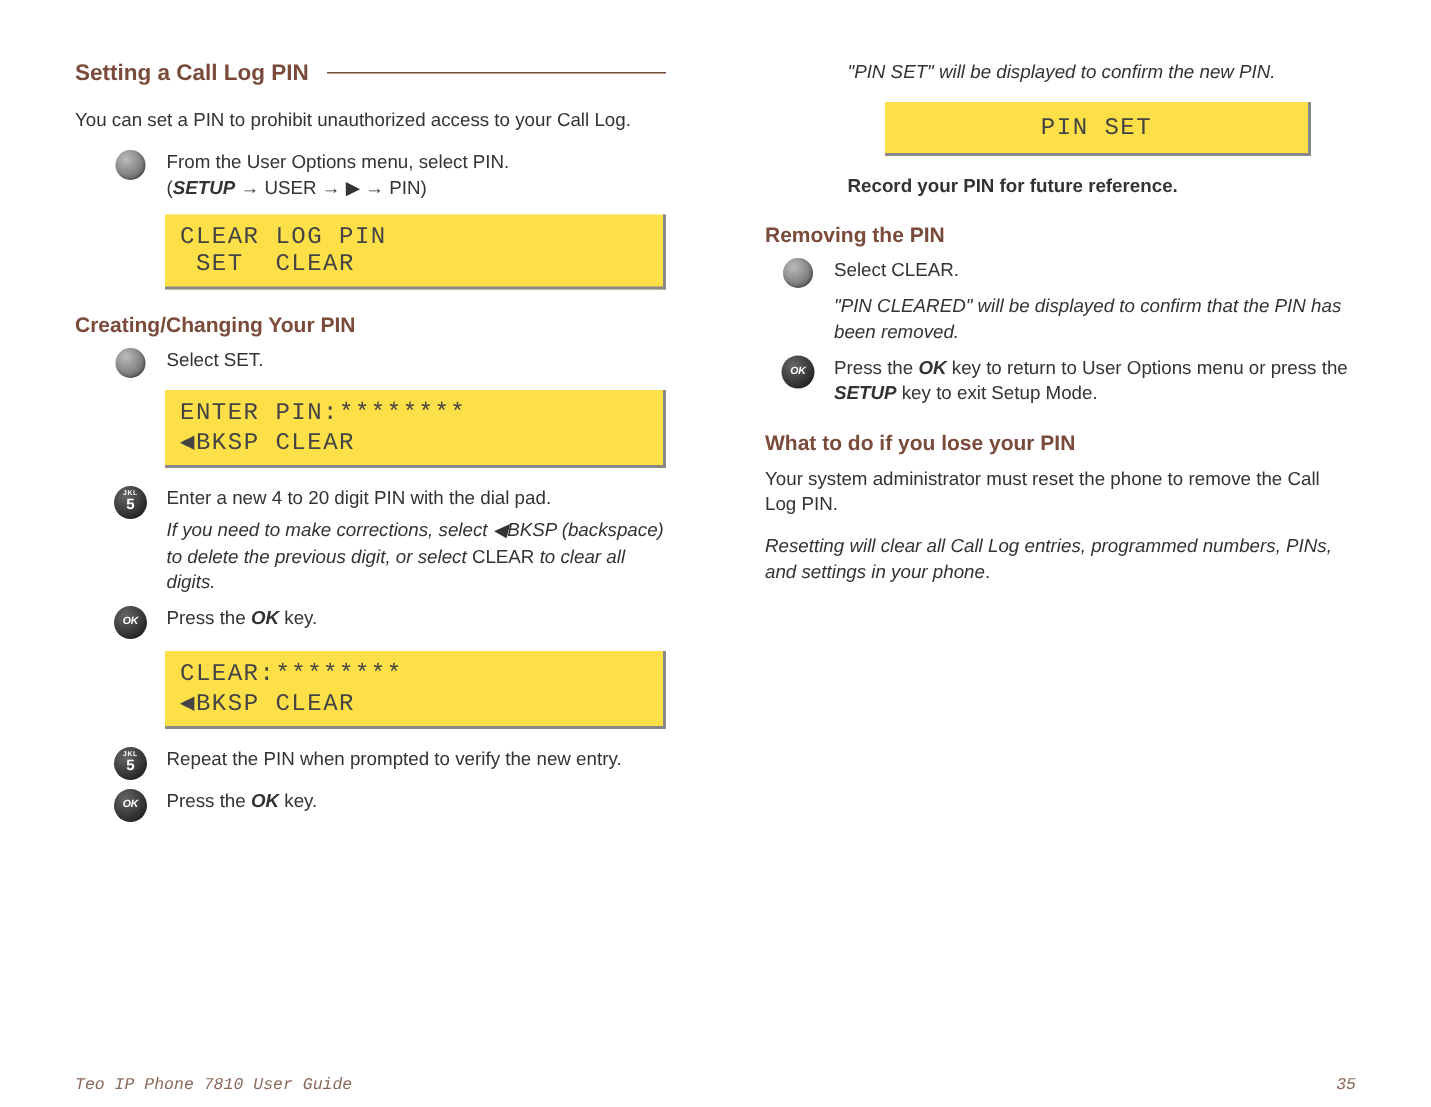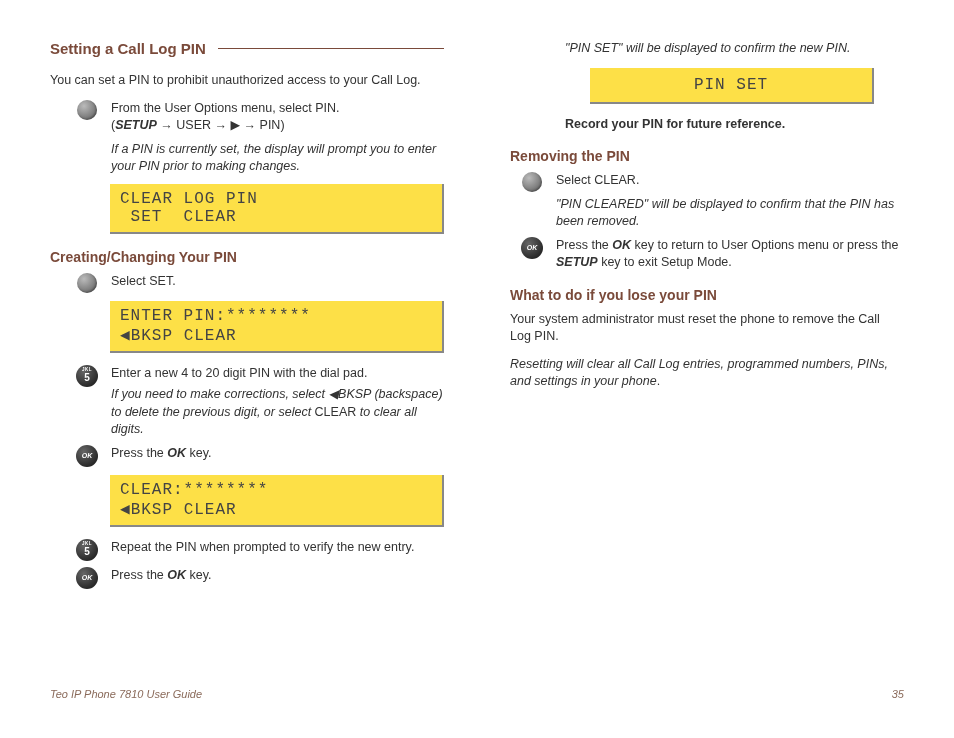--- a/index.html
+++ b/index.html
@@ -121,28 +121,29 @@
     white-space: pre;
   }
   .lcd.center {
     text-align: center;
     padding: 8px 10px;
     margin-left: 80px;
     margin-right: 30px;
   }
   .footer {
     position: absolute;
-    bottom: 38px;
+    bottom: 8px;
     left: 50px;
     right: 50px;
     display: flex;
     justify-content: space-between;
     color: #8a6a5a;
     font-style: italic;
     font-size: 11px;
+    font-family: Liberation Mono, monospace;
   }
 </style>
 </head>
 <body>
 
 <div class="columns">
 
   <div class="col">
 
     <h2 class="section-title">
@@ -152,21 +153,20 @@
 
     <p>You can set a PIN to prohibit unauthorized access to your Call Log.</p>
 
     <div class="step">
       <div class="bullet">
           <div class="circle-btn"></div>
         </div>
       <div class="text">
         <span>From the User Options menu, select PIN.</span><br>
         <span>(</span><span class="bold italic">SETUP</span><span> → USER → ▶ → PIN)</span>
-        <div class="italic" style="margin-top:6px">If a PIN is currently set, the display will prompt you to enter your PIN prior to making changes.</div>
       </div>
     </div>
 
     <div class="lcd"><span>CLEAR LOG PIN</span>
 <span> SET  CLEAR</span></div>
 
     <h3 class="sub">Creating/Changing Your PIN</h3>
 
     <div class="step">
       <div class="bullet">

